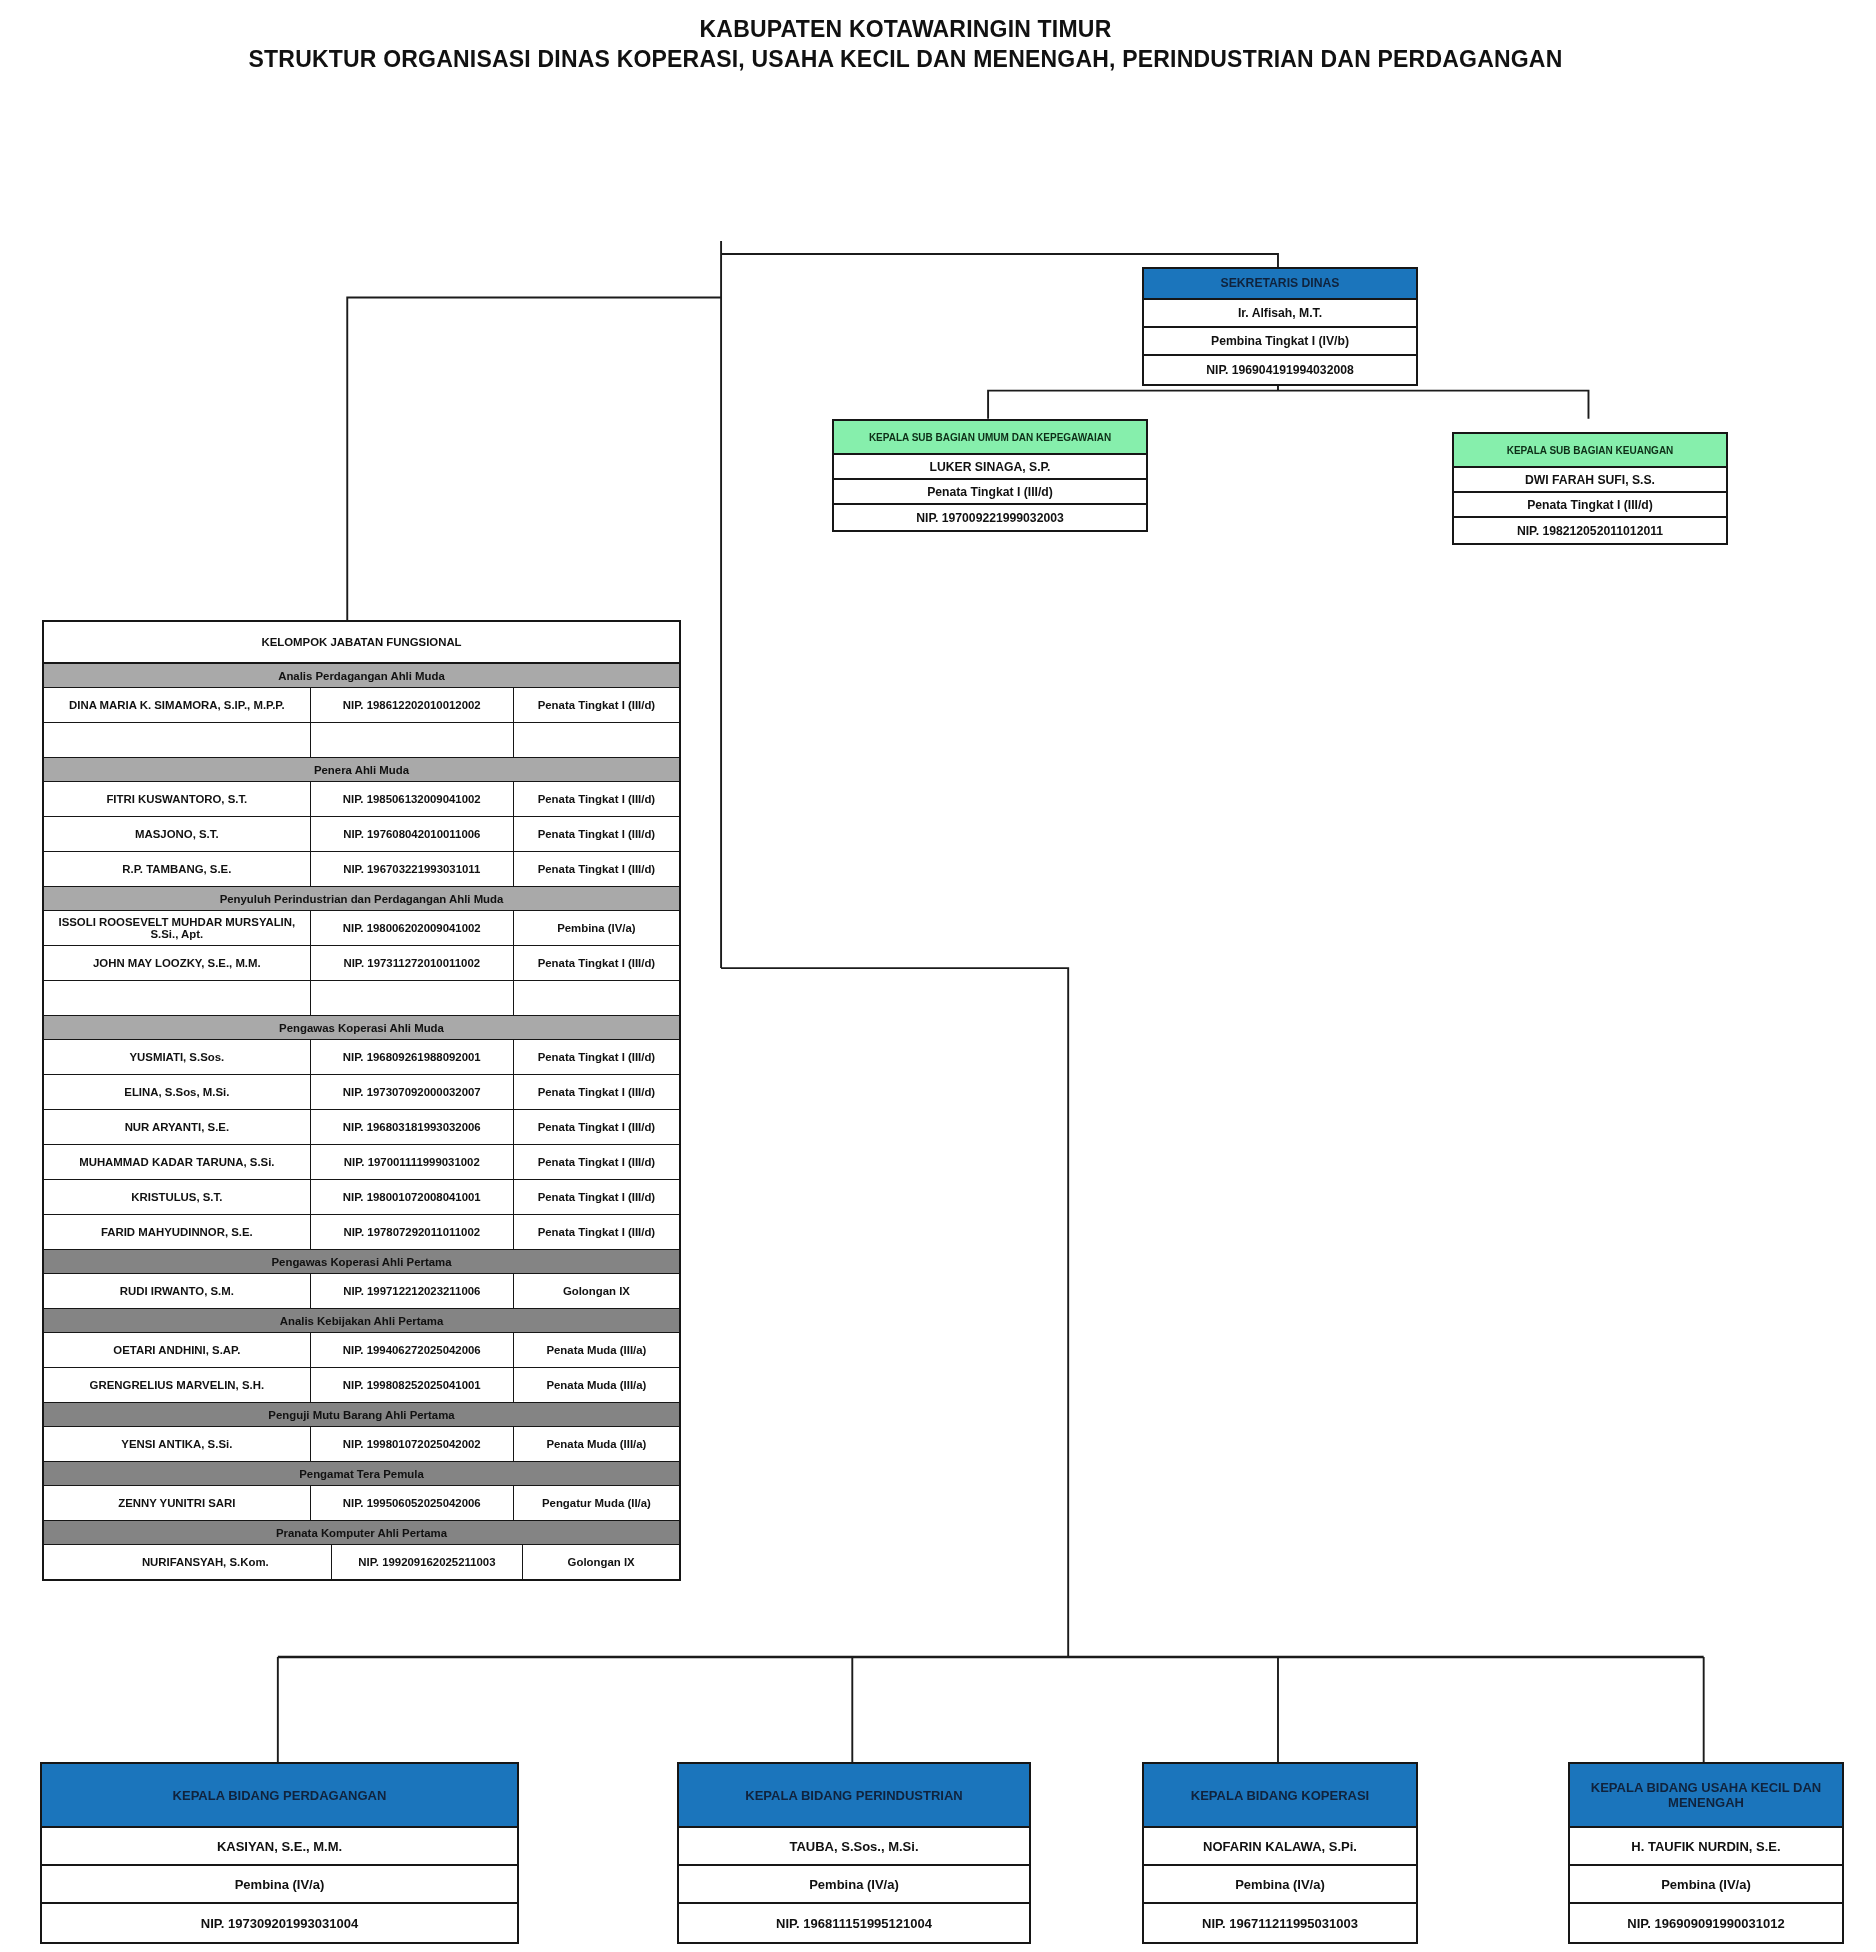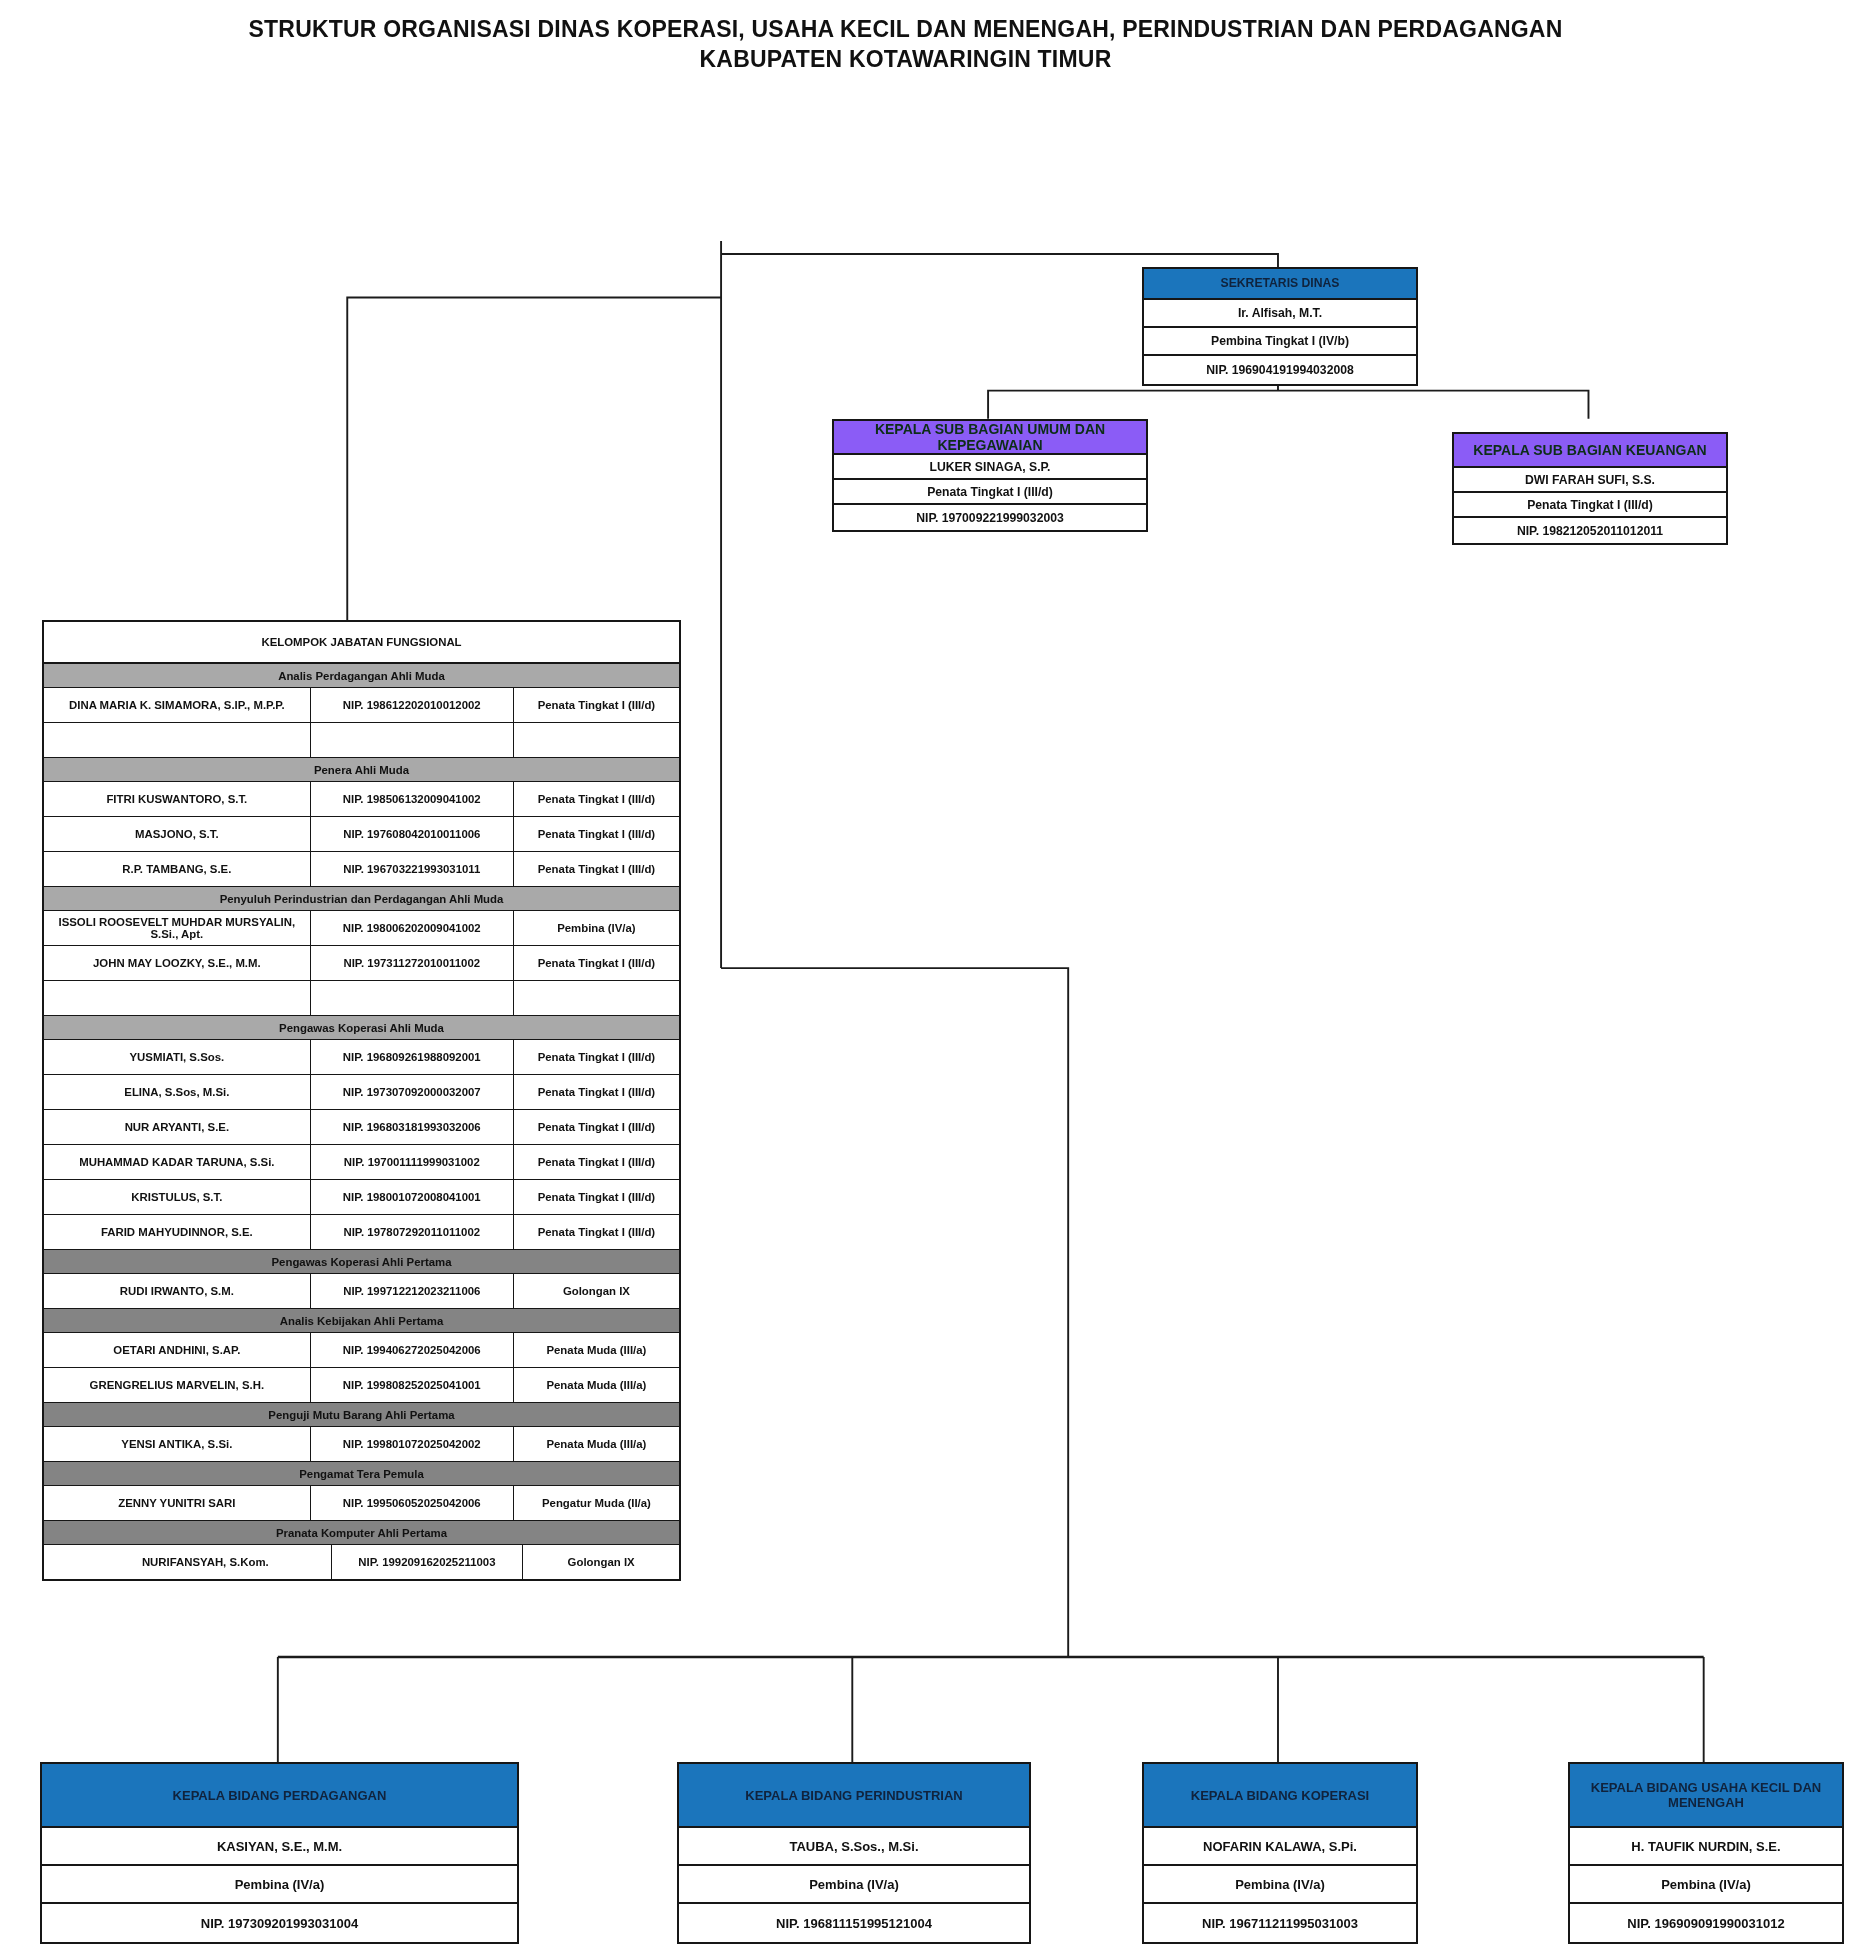--- a/index.html
+++ b/index.html
@@ -14,21 +14,21 @@
 
   
   .obox{position:absolute;border:2.3px solid #161616;background:#fff;font-size:13px;}
   .ohdr{display:flex;align-items:center;justify-content:center;text-align:center;
         border-bottom:2.3px solid #161616;padding:1.5px 7.6px;box-sizing:border-box;}
   .orow{display:flex;align-items:center;justify-content:center;text-align:center;
         border-bottom:2.3px solid #161616;padding:0 4.6px;box-sizing:border-box;}
   .orow:last-child{border-bottom:none;}
   .red  .ohdr{background:#fe1b10;color:#50140b;font-size:13.7px;}
   .blue .ohdr{background:#1b75bc;color:#10233d;}
-  .green .ohdr{background:#8b5cf6;color:#0d2e17;font-size:14px;}
+  .green .ohdr{background:#86efac;color:#0d2e17;font-size:10px;}
 
   #box-kepala-dinas{left:513px;top:109px;width:417px;}
   #box-kepala-dinas .ohdr{height:50px;}
   #box-kepala-dinas .orow{height:26px;}
 
   #box-sekretaris{left:1142px;top:267px;width:272px;font-size:12.2px;}
   #box-sekretaris .ohdr{height:30.5px;}
   #box-sekretaris .orow{height:28px;}
 
   #box-umum{left:832px;top:419px;width:312px;font-size:12.2px;}
@@ -70,22 +70,22 @@
     <path d="M1295 549 V512 H2082 V549" fill="none" stroke="#1b1b1b" stroke-width="2.5"></path>
     <path d="M945 1269 H1400 V2172" fill="none" stroke="#1b1b1b" stroke-width="2.5"></path>
     <path d="M364 2172 H2233" fill="none" stroke="#1b1b1b" stroke-width="3.5"></path>
     <path d="M364 2172 V2310" fill="none" stroke="#1b1b1b" stroke-width="2.5"></path>
     <path d="M1117 2172 V2310" fill="none" stroke="#1b1b1b" stroke-width="2.5"></path>
     <path d="M1675 2172 V2310" fill="none" stroke="#1b1b1b" stroke-width="2.5"></path>
     <path d="M2233 2172 V2310" fill="none" stroke="#1b1b1b" stroke-width="2.5"></path>
   </svg>
 
   <div id="title">
+    <div>KABUPATEN KOTAWARINGIN TIMUR</div>
     <div>STRUKTUR ORGANISASI DINAS KOPERASI, USAHA KECIL DAN MENENGAH, PERINDUSTRIAN DAN PERDAGANGAN</div>
-    <div>KABUPATEN KOTAWARINGIN TIMUR</div>
   </div>
 
 
   <div class="obox blue" id="box-sekretaris">
     <div class="ohdr">SEKRETARIS DINAS</div>
     <div class="orow">Ir. Alfisah, M.T.</div>
     <div class="orow">Pembina Tingkat I (IV/b)</div>
     <div class="orow">NIP. 196904191994032008</div>
   </div>
 

